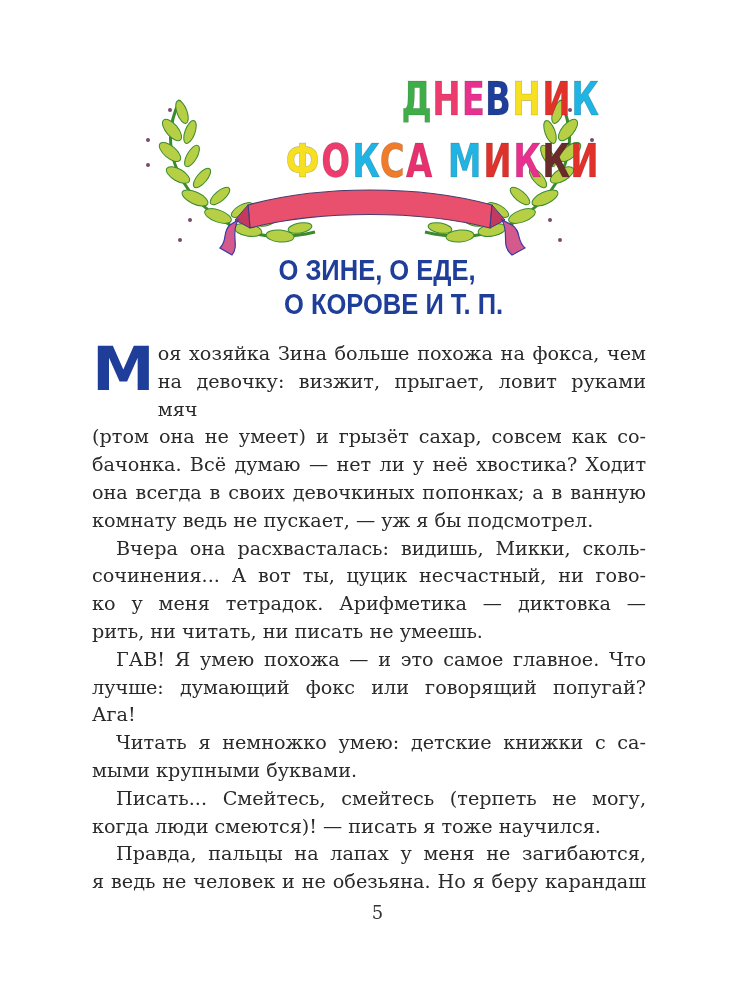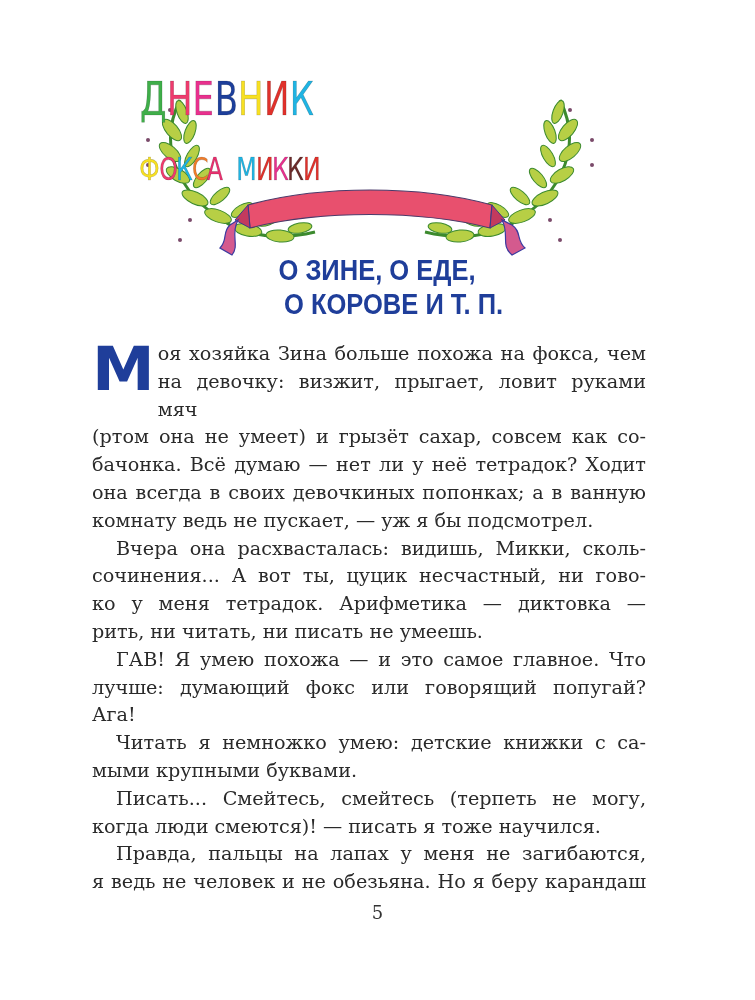--- a/index.html
+++ b/index.html
@@ -2,25 +2,25 @@
 <html><head>
 <meta charset="utf-8">
 <style>
   html, body { margin:0; padding:0; background:#ffffff; }
   body { width:755px; height:1000px; position:relative; overflow:hidden; }
   .page { position:absolute; inset:0; background:#ffffff; }
 
   
   .title-block { position:absolute; left:140px; top:60px; width:460px; height:200px; }
   .wreath { position:absolute; left:0; top:0; width:460px; height:200px; }
-  .title-line { position:absolute; left:0; width:460px; text-align:left;
-    font-family:"DejaVu Sans", sans-serif; font-weight:normal; letter-spacing:1px;
+  .title-line { position:absolute; left:0; width:460px; text-align:right;
+    font-family:"DejaVu Sans", sans-serif; font-weight:bold; letter-spacing:1px;
     font-stretch:condensed; }
   .title-line.l1 { top:14px; font-size:46px; line-height:50px; }
-  .title-line.l2 { top:84px; font-size:32px; line-height:50px; }
+  .title-line.l2 { top:76px; font-size:46px; line-height:50px; }
   .title-line span { display:inline-block; transform:scaleX(0.82); margin:0 -3px;
     -webkit-text-stroke:0.6px rgba(0,0,0,0.25); }
   .title-line .gap { width:20px; }
 
   .subtitle { position:absolute; left:0; width:755px; text-align:center;
     font-family:"Liberation Sans", sans-serif; font-weight:bold; color:#1f3e9a;
     font-size:29px; line-height:34px; }
   .subtitle.s1 { top:253px; }
   .subtitle.s2 { top:287px;padding-left:16px; }
   .subtitle span { display:inline-block; transform:scaleX(0.88); }
@@ -119,21 +119,21 @@
 
   <div class="subtitle s1"><span>О ЗИНЕ, О ЕДЕ,</span></div>
   <div class="subtitle s2"><span>О КОРОВЕ И Т. П.</span></div>
 
   <div class="body-text" id="bodyText">
       <div class="para first">
         <span class="dropcap">М</span>
         <span class="line">оя хозяйка Зина больше похожа на фокса, чем</span>
         <span class="line" style="text-indent: 0px;">на девочку: визжит, прыгает, ловит руками мяч</span>
         <span class="line" style="text-indent: 0px;">(ртом она не умеет) и грызёт сахар, совсем как со-</span>
-        <span class="line" style="text-indent: 0px;">бачонка. Всё думаю — нет ли у неё тетрадок? Ходит</span>
+        <span class="line" style="text-indent: 0px;">бачонка. Всё думаю — нет ли у неё хвостика? Ходит</span>
         <span class="line" style="text-indent: 0px;">она всегда в своих девочкиных попонках; а в ванную</span>
         <span class="line last" style="text-indent: 0px;">комнату ведь не пускает, — уж я бы подсмотрел.</span>
       </div>
       <div class="para">
         <span class="line">Вчера она расхвасталась: видишь, Микки, сколь-</span>
         <span class="line" style="text-indent: 0px;">сочинения... А вот ты, цуцик несчастный, ни гово-</span>
         <span class="line" style="text-indent: 0px;">ко у меня тетрадок. Арифметика — диктовка —</span>
         <span class="line last" style="text-indent: 0px;">рить, ни читать, ни писать не умеешь.</span>
       </div>
       <div class="para">

